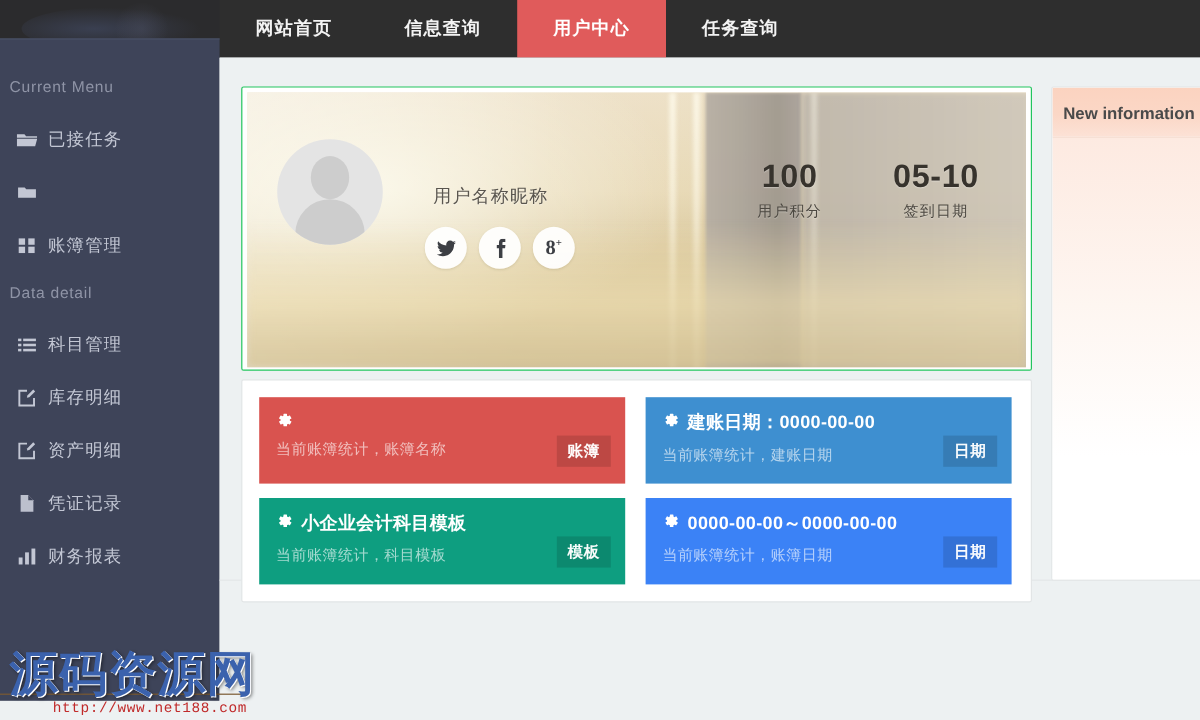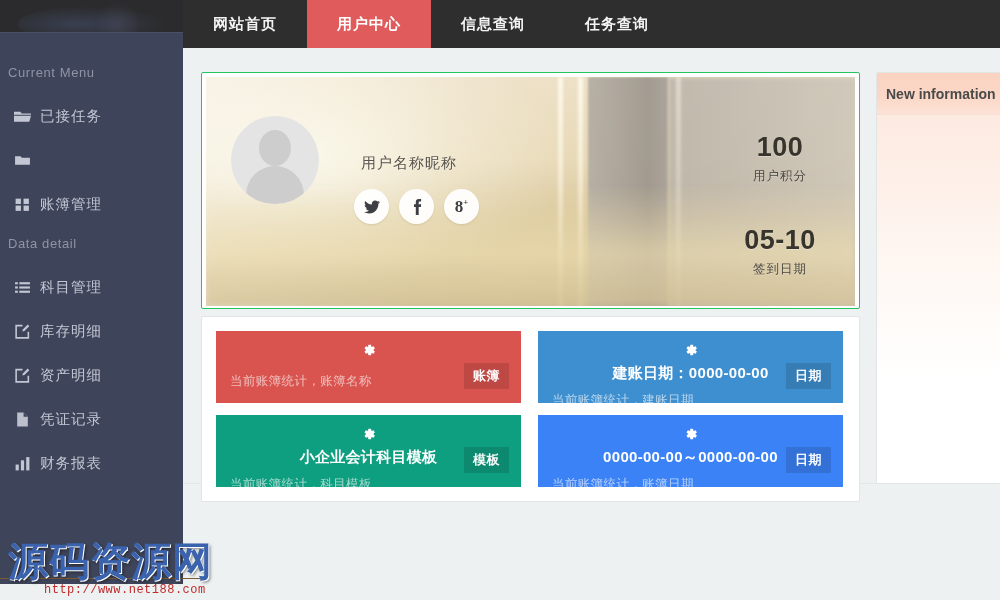--- a/index.html
+++ b/index.html
@@ -175,21 +175,21 @@
     border-radius: 50%;
     background: rgba(255,255,255,.93);
     display: flex; align-items: center; justify-content: center;
     color: #3d3f44;
     cursor: pointer;
     box-shadow: 0 1px 2px rgba(120,110,80,.18);
   }
   .soc svg { display: block; }
   .soc .gplus { font-size: 17px; font-weight: bold; font-family: "Liberation Serif", serif; }
 
-  .stats { position: absolute; right: 34px; top: 55px; display: flex; gap: 40px; flex-direction: column; }
+  .stats { position: absolute; right: 34px; top: 55px; display: flex; gap: 40px; }
   .stat { text-align: center; min-width: 82px; }
   .stat .num {
     color: #37332d; font-size: 27px; font-weight: bold;
     letter-spacing: .5px;
     text-shadow: 0 1px 1px rgba(255,255,255,.35);
   }
   .stat .cap {
     color: #4c4841; font-size: 12.5px; margin-top: 5px; letter-spacing: 1px;
     text-shadow: 0 1px 1px rgba(255,255,255,.3);
   }
@@ -210,25 +210,24 @@
   }
   .tile {
     position: relative;
     height: 72px;
     padding: 12px 14px 0 14px;
     color: #ffffff;
     cursor: pointer;
     overflow: hidden;
   }
   .tile .t-title {
-    display: flex; align-items: center; gap: 7px;
+    display: flex; align-items: flex-start; gap: 7px;
     font-size: 15px; font-weight: bold;
     letter-spacing: .3px;
     white-space: nowrap;
-    flex-direction: column;
   }
   .tile .t-sub {
     margin-top: 9px;
     font-size: 12.5px;
     color: rgba(255,255,255,.62);
     letter-spacing: .4px;
   }
   .tile .badge {
     position: absolute; right: 12px; bottom: 14px;
     background: rgba(0,0,0,.13);
@@ -299,22 +298,22 @@
 
 <div id="app">
 
   <div class="topnav">
     <div class="brand">
       <div class="glow"></div>
       <div class="glow2"></div>
     </div>
     <div class="navlinks">
       <div class="navlink">网站首页</div>
+      <div class="navlink">信息查询</div>
       <div class="navlink active">用户中心</div>
-      <div class="navlink">信息查询</div>
       <div class="navlink">任务查询</div>
     </div>
   </div>
 
   <div class="sidebar">
 
     <div class="side-section">Current Menu</div>
 
 
     <div class="side-item">

